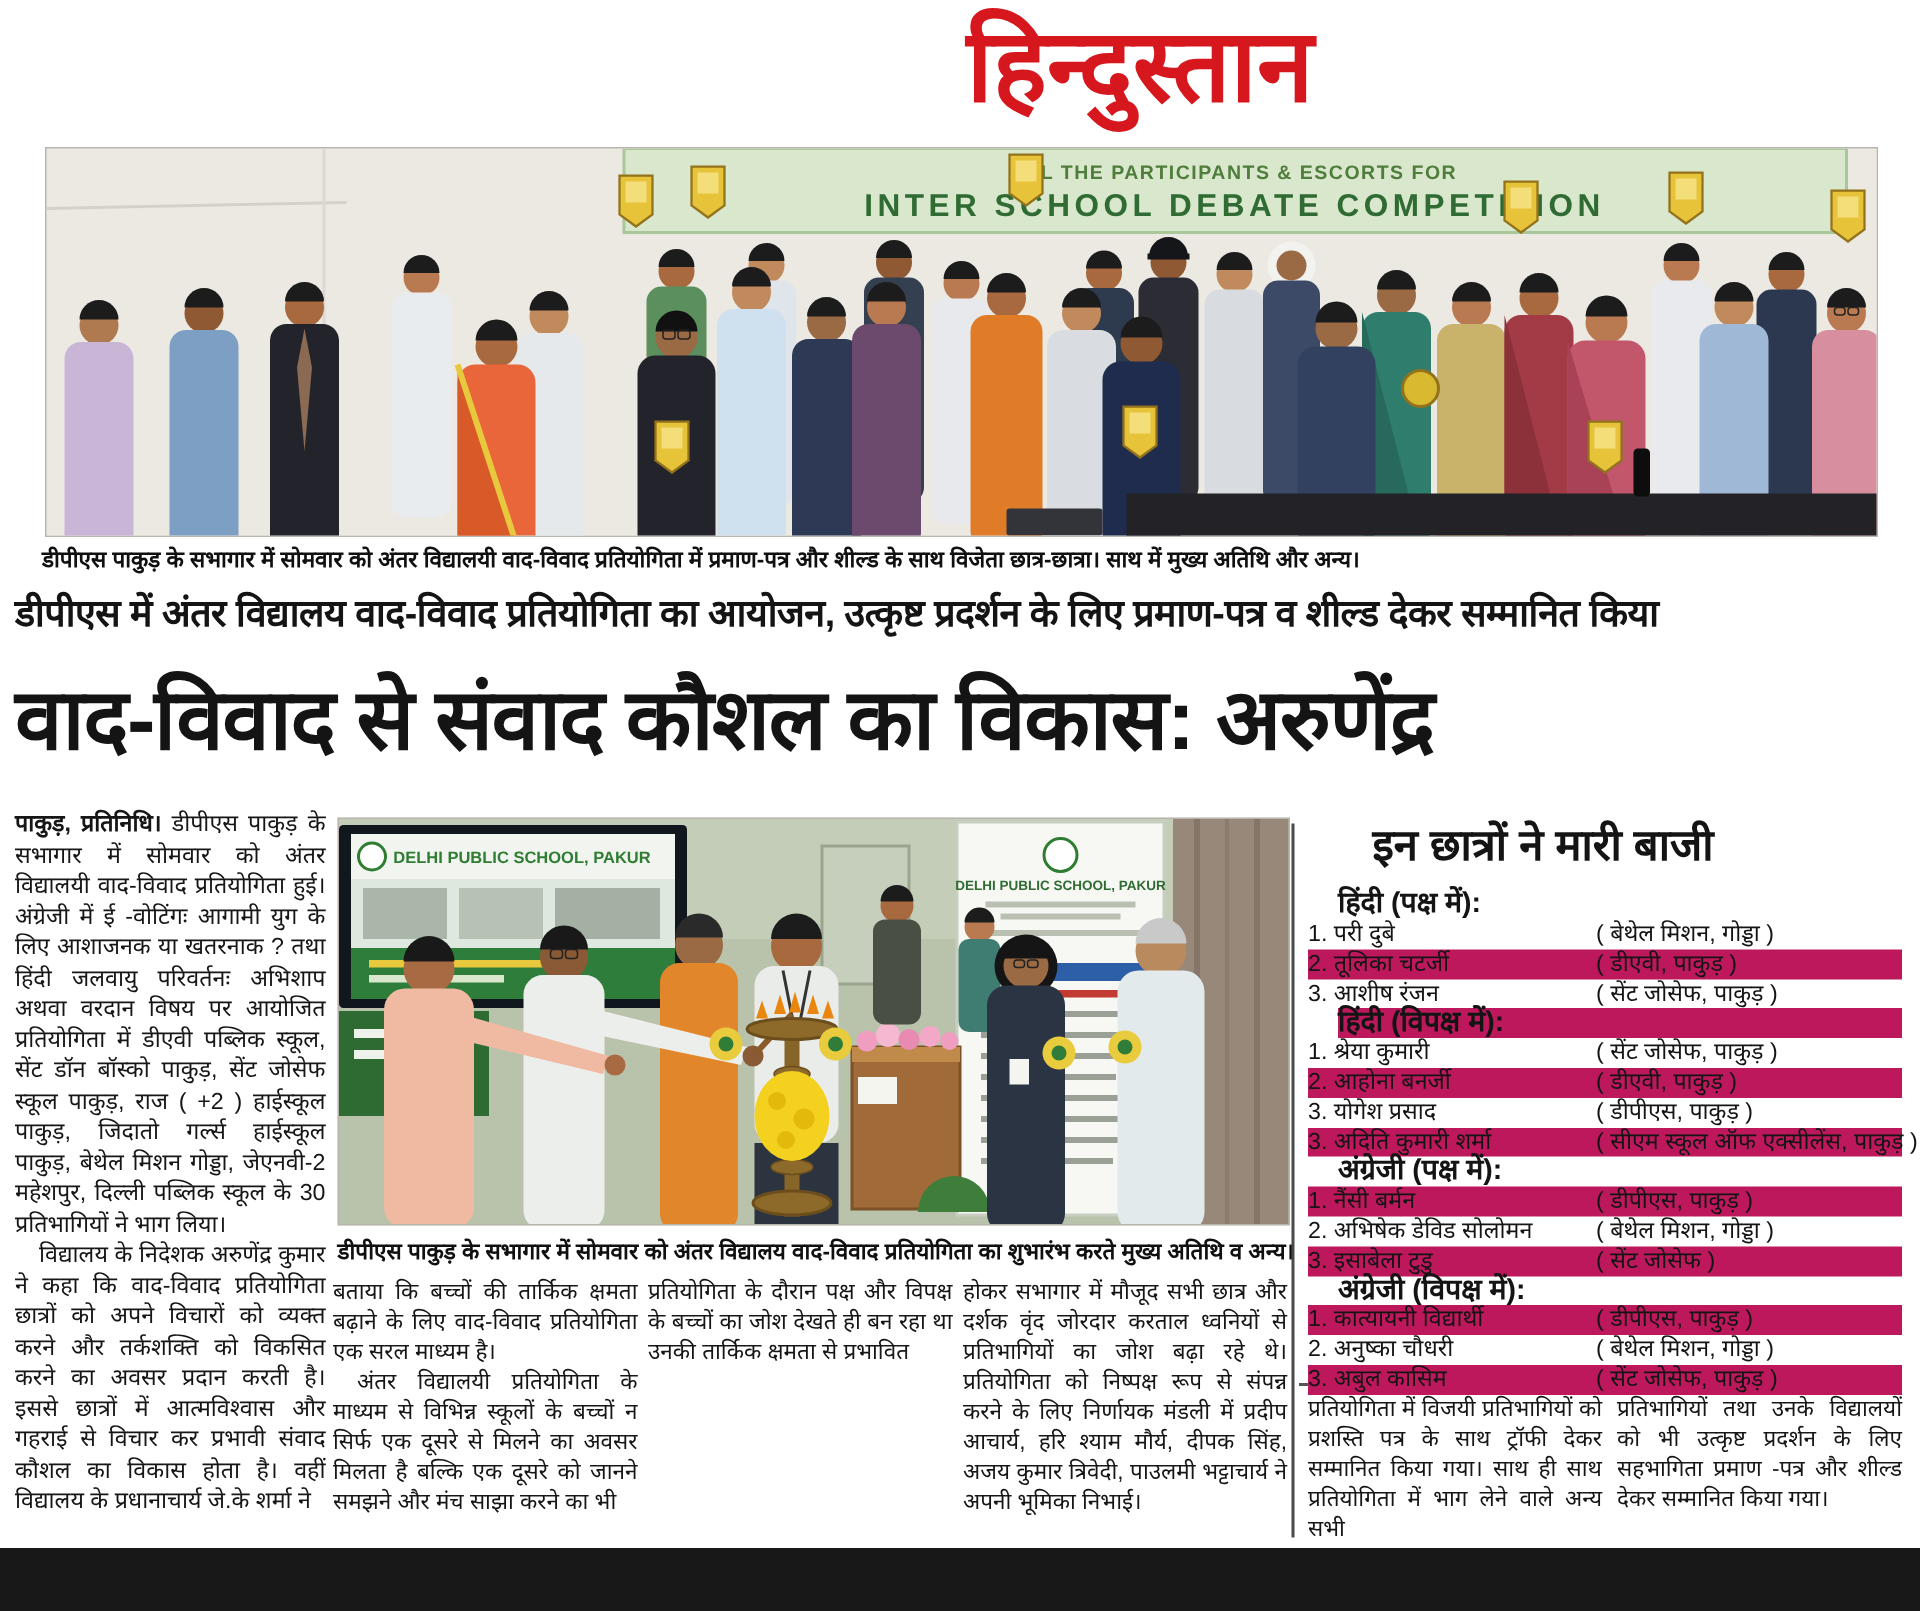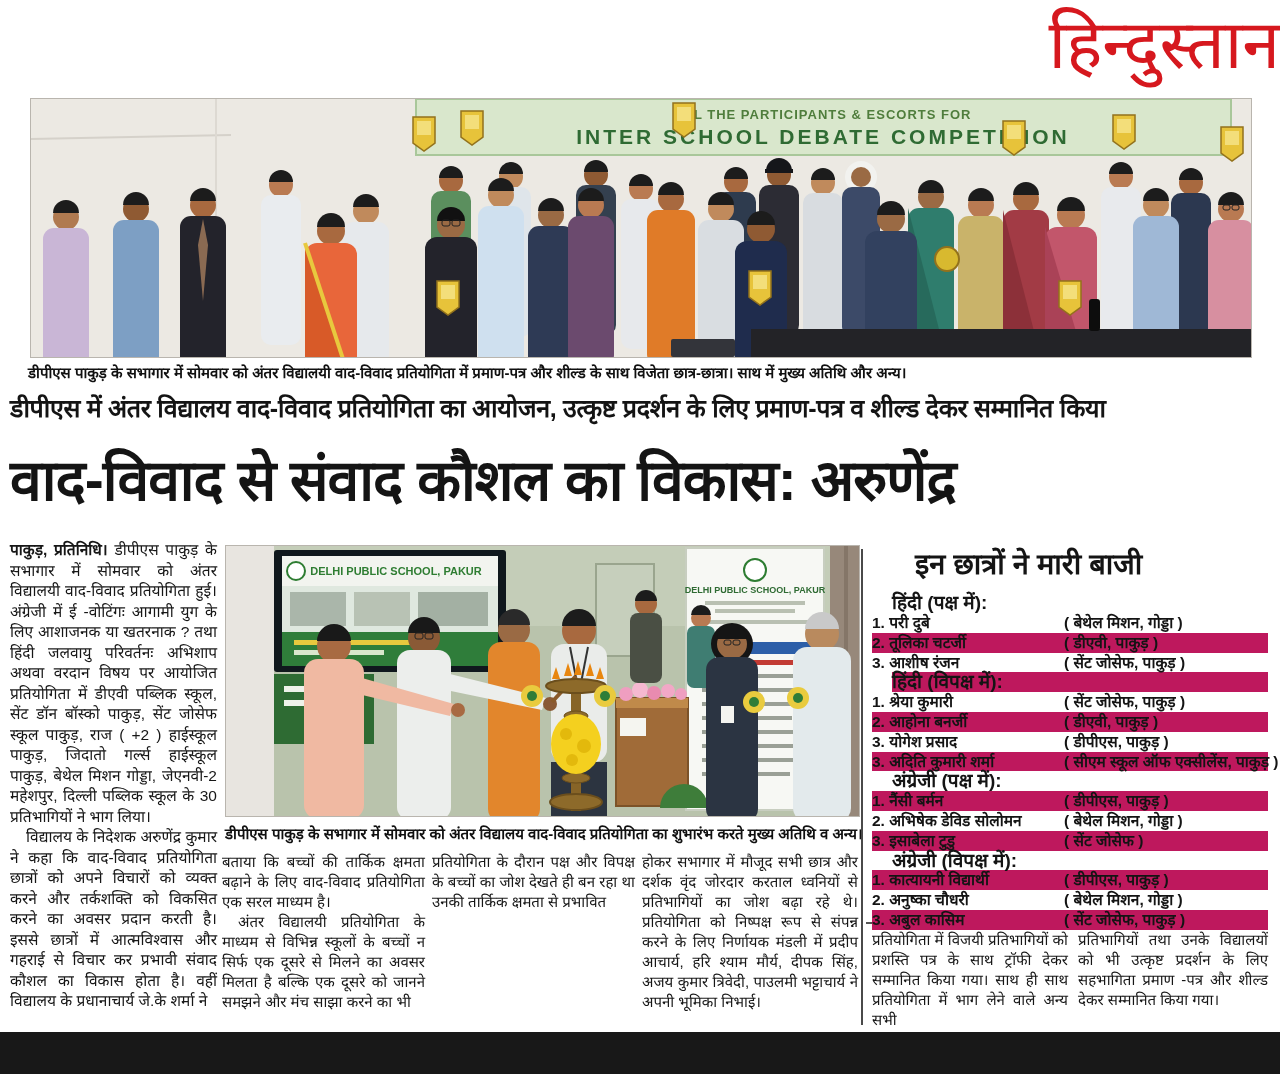--- a/index.html
+++ b/index.html
@@ -4,47 +4,47 @@
 <style>
   * { margin:0; padding:0; box-sizing:border-box; }
   html,body { width:1280px; height:1074px; }
   body {
     position:relative; background:#ffffff; overflow:hidden;
     font-family:"Liberation Sans","DejaVu Sans",sans-serif; color:#141414;
   }
   .abs { position:absolute; }
 
   .masthead {
-    left:240px; right:0; top:2px; text-align:right;
-    font-size:68px; font-weight:400; color:#d6181e; line-height:1.25;
+    left:240px; right:0; top:2px; text-align:center;
+    font-size:68px; font-weight:700; color:#d6181e; line-height:1.25;
   }
 
   .photo { border:1px solid #b9b5ae; background:#e8e5e0; overflow:hidden; }
   #photoTop { left:30px; top:98px; width:1222px; height:260px; }
   #capTop   { left:28px; top:362px; width:1232px; font-size:15px; font-weight:700; color:#101010; white-space:nowrap; }
 
   #subhead  { left:10px; top:390px; width:1262px; font-size:25px; font-weight:800;
               letter-spacing:-0.3px; white-space:nowrap; }
   #headline { left:10px; top:432px; width:1262px; font-size:57px; font-weight:900;
               letter-spacing:-1px; white-space:nowrap; line-height:96px; }
 
   .bodytext { font-size:15.5px; line-height:20.5px; text-align:justify; color:#161616; }
   .bodytext .p2 { text-indent:16px; }
   #colLeft  { left:10px;  top:540px; width:207px; }
 
-  #photoMid { left:225px; top:545px; width:635px; height:272px;padding-left:48px; }
+  #photoMid { left:225px; top:545px; width:635px; height:272px; }
   #capMid   { left:225px; top:823px; width:640px; font-size:15px; font-weight:700; color:#101010; }
 
   #vrule { left:861px; top:549px; width:2px; height:476px; background:#4a4a4a; }
   #hrule { left:866px; top:922px; width:402px; height:2px; background:#555; }
 
   #panel { left:872px; top:545px; width:396px; }
   .ptitle { font-size:29px; font-weight:900; line-height:1.35; margin-bottom:9px;margin-left:43px; }
   .psec  { font-weight:700; font-size:19px; line-height:19.8px; white-space:nowrap;margin-left:20px; }
-  .prow  { display:flex; font-weight:700; font-size:15.5px; line-height:19.8px; white-space:nowrap; }
+  .prow  { display:flex; font-weight:400; font-size:15.5px; line-height:19.8px; white-space:nowrap; }
   .pname { width:192px; flex:none; }
   .pschool { flex:1; }
   .striped { background:#be185d; }
 
   .bcol { top:852px; font-size:15px; line-height:20px; }
   #bcol1 { left:222px;  width:203px; }
   #bcol2 { left:432px;  width:203px; }
   #bcol3 { left:642px;  width:216px; }
   #bcol4 { left:872px;  top:930px; width:196px; }
   #bcol5 { left:1078px; top:930px; width:190px; }

